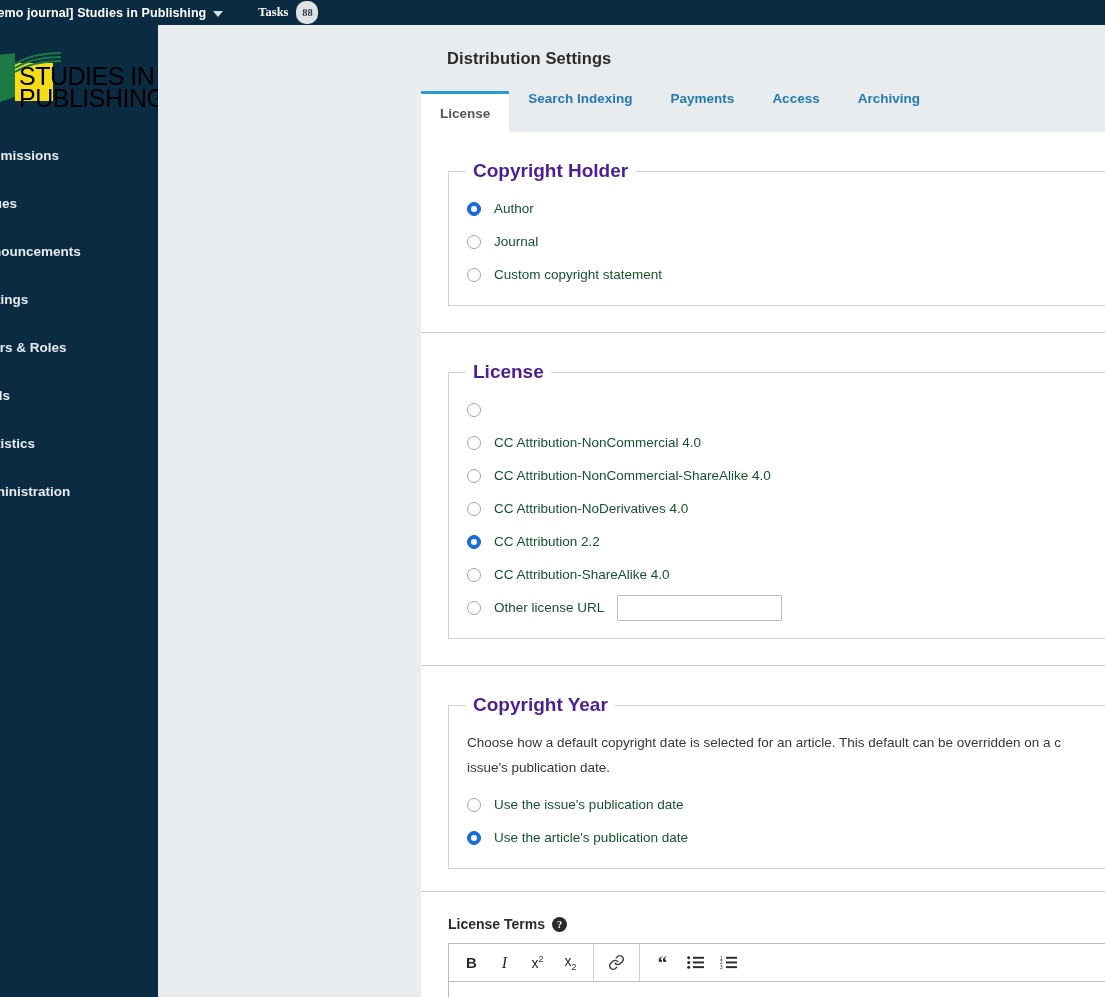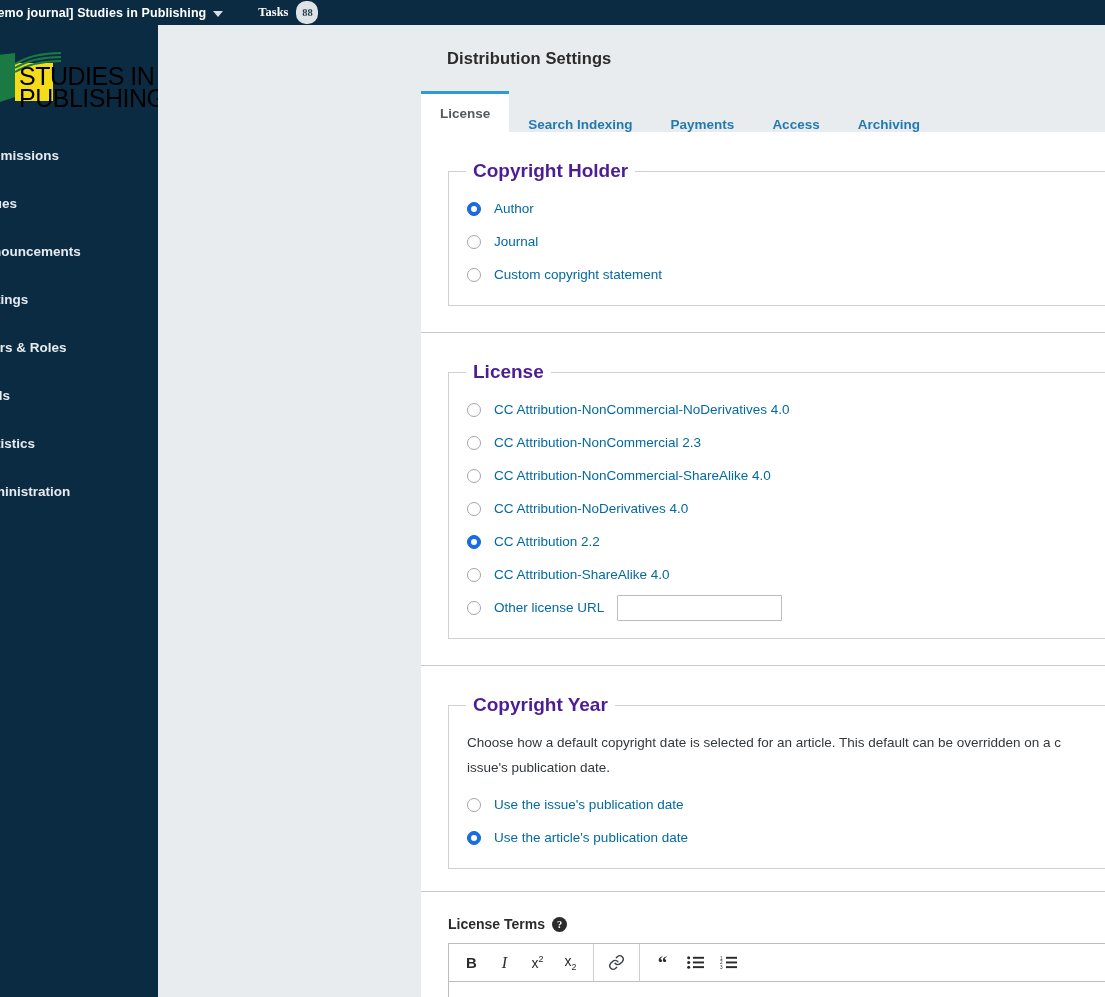--- a/index.html
+++ b/index.html
@@ -112,21 +112,21 @@
   
   #tabs {
     margin-top: 23px;
     padding-left: 0px;
     display: flex; align-items: flex-end;
     height: 41px;
     position: relative;
   }
   .tab {
     height: 41px;
-    display: flex; align-items: flex-end;
+    display: flex; align-items: flex-start;
     font-size: 13.5px; font-weight: bold;
     color: #237ab0;
     padding: 0 19px;
     cursor: pointer;
     white-space: nowrap;
   }
   .tab.active {
     background: #fff;
     color: #52585c;
     border-top: 3px solid #2d9bd6;
@@ -185,21 +185,21 @@
   }
   .radio.checked::after {
     content: "";
     position: absolute;
     top: 3px; left: 3px;
     width: 6px; height: 6px;
     border-radius: 50%;
     background: #fff;
   }
   .radio-label {
-    font-size: 13.5px; color: #0369a1;
+    font-size: 13.5px; color: #14532d;
     white-space: nowrap;
   }
   .url-input {
     margin-left: 13px;
     width: 165px; height: 26px;
     border: 1px solid #b9bdc0;
     background: #fff;
     font-family: "Liberation Sans", sans-serif;
     font-size: 13px;
     padding: 0 6px;
@@ -369,25 +369,24 @@
       </div>
 
       <div class="divider" style="margin-top:26px"></div>
 
       <div class="section">
         <fieldset class="fs">
           <legend>License</legend>
 
           <div class="radio-row">
             <span class="radio"></span>
-            <span class="radio-label">CC Attribution-NonCommercial-NoDerivatives 4.0</span>
-          </div>
-          <div class="radio-row">
-            <span class="radio"></span>
-            <span class="radio-label">CC Attribution-NonCommercial 2.3</span>
+          </div>
+          <div class="radio-row">
+            <span class="radio"></span>
+            <span class="radio-label">CC Attribution-NonCommercial 4.0</span>
           </div>
           <div class="radio-row">
             <span class="radio"></span>
             <span class="radio-label">CC Attribution-NonCommercial-ShareAlike 4.0</span>
           </div>
           <div class="radio-row">
             <span class="radio"></span>
             <span class="radio-label">CC Attribution-NoDerivatives 4.0</span>
           </div>
           <div class="radio-row">

